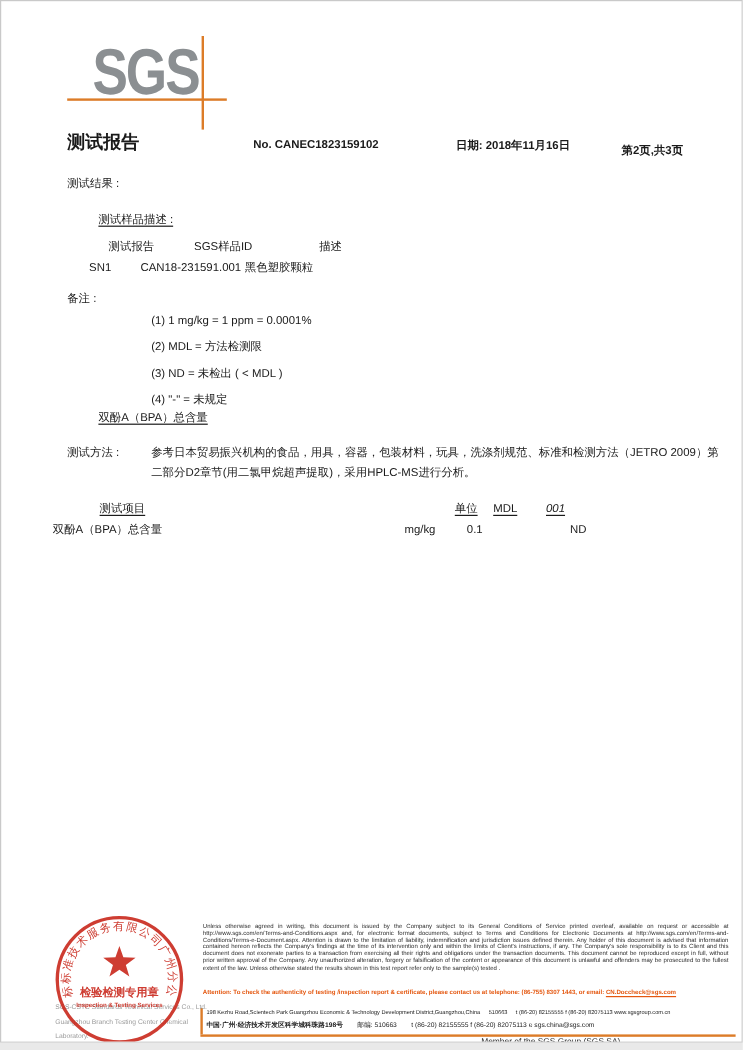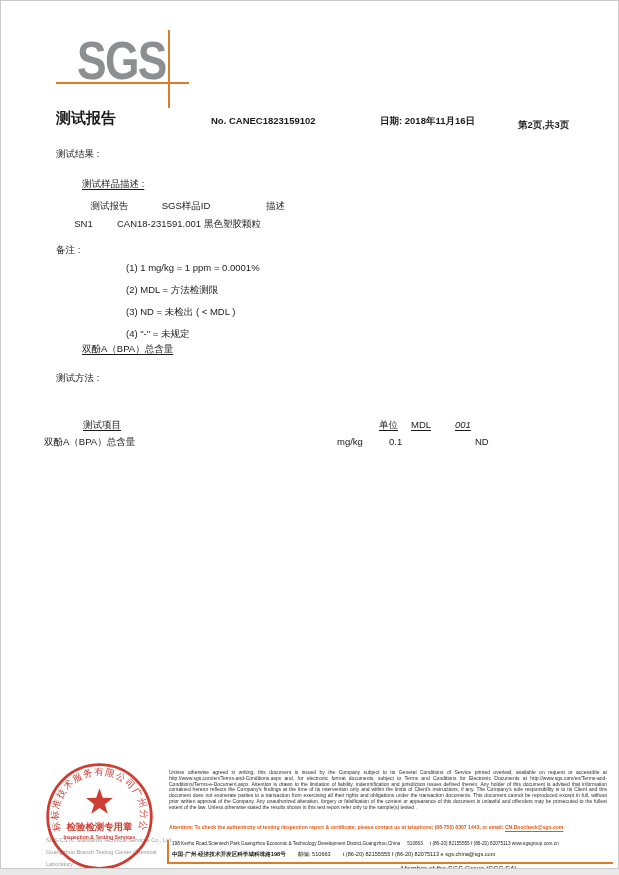--- a/index.html
+++ b/index.html
@@ -66,20 +66,21 @@
   <div class="abs fs9" style="left:203px;top:217px;">黑色塑胶颗粒</div>
 
   <div class="abs fs9" style="left:55px;top:243px;">备注 :</div>
   <div class="abs fs9" style="left:125px;top:261px;">(1) 1 mg/kg = 1 ppm = 0.0001%</div>
   <div class="abs fs9" style="left:125px;top:283px;">(2) MDL = 方法检测限</div>
   <div class="abs fs9" style="left:125px;top:305px;">(3) ND = 未检出 ( &lt; MDL )</div>
   <div class="abs fs9" style="left:125px;top:327px;">(4) "-" = 未规定</div>
 
   <div class="abs fs9 b u" style="left:55px;top:342px;">双酚A（BPA）总含量</div>
   <div class="abs fs9" style="left:55px;top:371px;text-align:right;">测试方法 :</div>
+  <div class="abs" style="left:125px;top:369px;width:474px;font-size:9.5px;line-height:16.5px;">参考日本贸易振兴机构的食品，用具，容器，包装材料，玩具，洗涤剂规范、标准和检测方法（JETRO 2009）第二部分D2章节(用二氯甲烷超声提取)，采用HPLC-MS进行分析。</div>
 
   <div class="abs fs9 b u" style="left:56px;top:418px;">测试项目</div>
   <div class="abs fs9 b u" style="left:352px;top:418px;">单位</div>
   <div class="abs fs9 b u" style="left:384px;top:418px;">MDL</div>
   <div class="abs fs9 b u" style="left:428px;top:418px;font-style:italic;">001</div>
   <div class="abs fs9" style="left:43px;top:435px;">双酚A（BPA）总含量</div>
   <div class="abs fs9" style="left:336px;top:435px;">mg/kg</div>
   <div class="abs fs9" style="left:388px;top:435px;">0.1</div>
   <div class="abs fs9" style="left:430px;top:435px;padding-left:44px;">ND</div>
 

